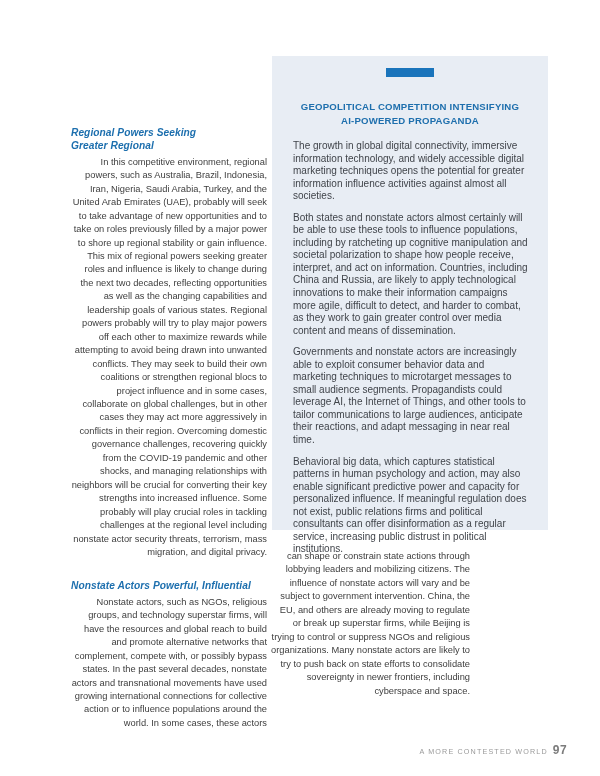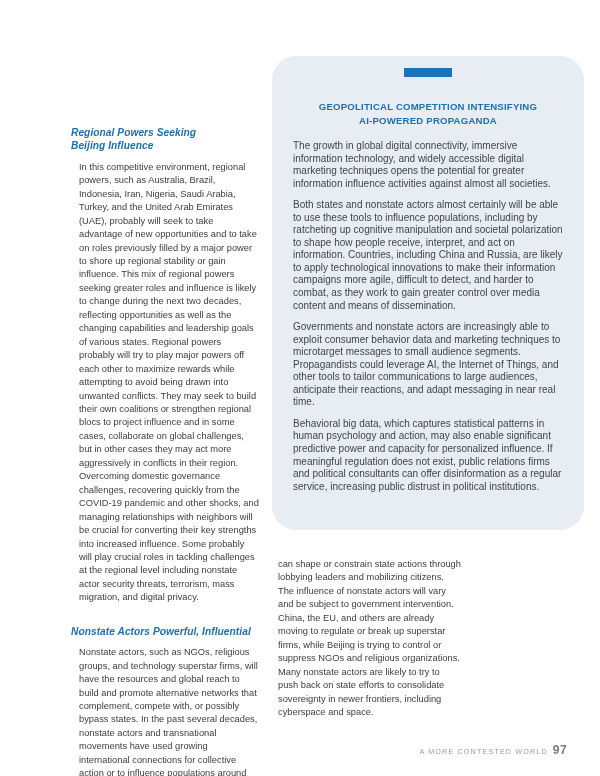--- a/index.html
+++ b/index.html
@@ -37,39 +37,38 @@
     font-style: italic;
     font-size: 10.2px;
     line-height: 13.4px;
     margin: 0 0 3px 0;
     letter-spacing: 0.05px;
   }
 
   .body-p {
     font-size: 9.3px;
     line-height: 13.45px;
-    margin: 8px;
+    margin: 0;
     color: #3d3d3d;
-    text-align: left;
+    text-align: right;
     hyphens: none;
   }
 
   .gap-before {
     margin-top: 20px;
   }
 
   
   .callout {
     position: absolute;
     left: 272px;
     top: 56px;
-    width: 312px;
+    width: 276px;
     height: 474px;
     background: #e8edf4;
-    border-radius: 24px;
   }
 
   .callout-bar {
     position: absolute;
     left: 50%;
     transform: translateX(-50%);
     top: 12px;
     width: 48px;
     height: 9px;
     background: #1a74bb;
@@ -131,21 +130,21 @@
   }
 </style>
 </head>
 <body>
 
 <div class="page">
 
   <div class="left-col">
     <div class="sec-head">
       <div>Regional Powers Seeking</div>
-      <div>Beijing Influence</div>
+      <div>Greater Regional</div>
     </div>
     <p class="body-p">In this competitive environment, regional powers, such as Australia, Brazil, Indonesia, Iran, Nigeria, Saudi Arabia, Turkey, and the United Arab Emirates (UAE), probably will seek to take advantage of new opportunities and to take on roles previously filled by a major power to shore up regional stability or gain influence. This mix of regional powers seeking greater roles and influence is likely to change during the next two decades, reflecting opportunities as well as the changing capabilities and leadership goals of various states. Regional powers probably will try to play major powers off each other to maximize rewards while attempting to avoid being drawn into unwanted conflicts. They may seek to build their own coalitions or strengthen regional blocs to project influence and in some cases, collaborate on global challenges, but in other cases they may act more aggressively in conflicts in their region. Overcoming domestic governance challenges, recovering quickly from the COVID-19 pandemic and other shocks, and managing relationships with neighbors will be crucial for converting their key strengths into increased influence. Some probably will play crucial roles in tackling challenges at the regional level including nonstate actor security threats, terrorism, mass migration, and digital privacy.</p>
 
     <div class="sec-head gap-before">Nonstate Actors Powerful, Influential</div>
     <p class="body-p">Nonstate actors, such as NGOs, religious groups, and technology superstar firms, will have the resources and global reach to build and promote alternative networks that complement, compete with, or possibly bypass states. In the past several decades, nonstate actors and transnational movements have used growing international connections for collective action or to influence populations around the world. In some cases, these actors</p>
   </div>
 
   <div class="callout">
     <div class="callout-bar"></div>
     <div class="callout-title">

